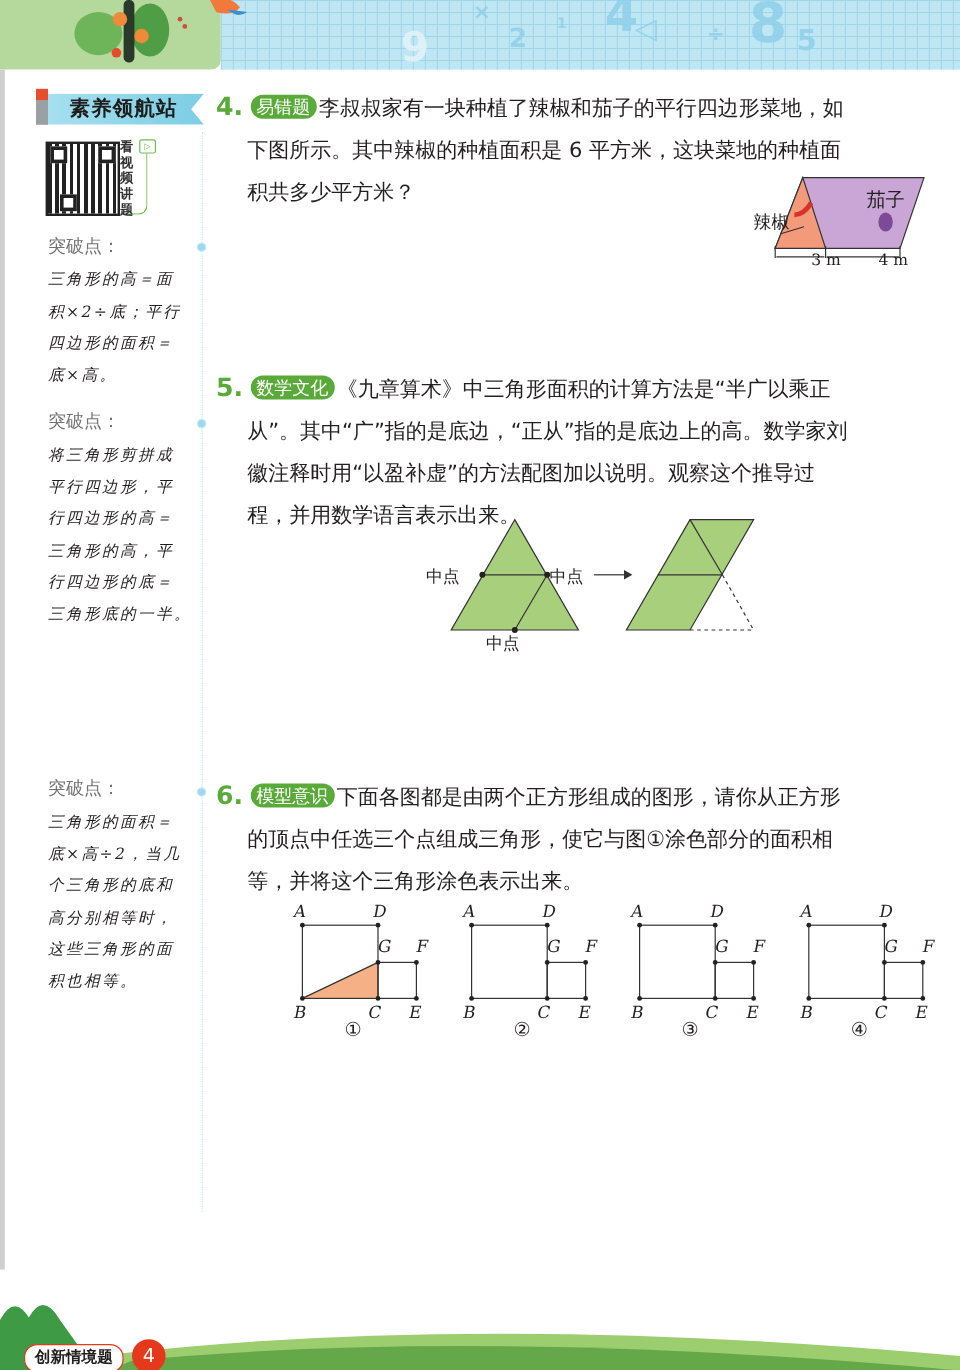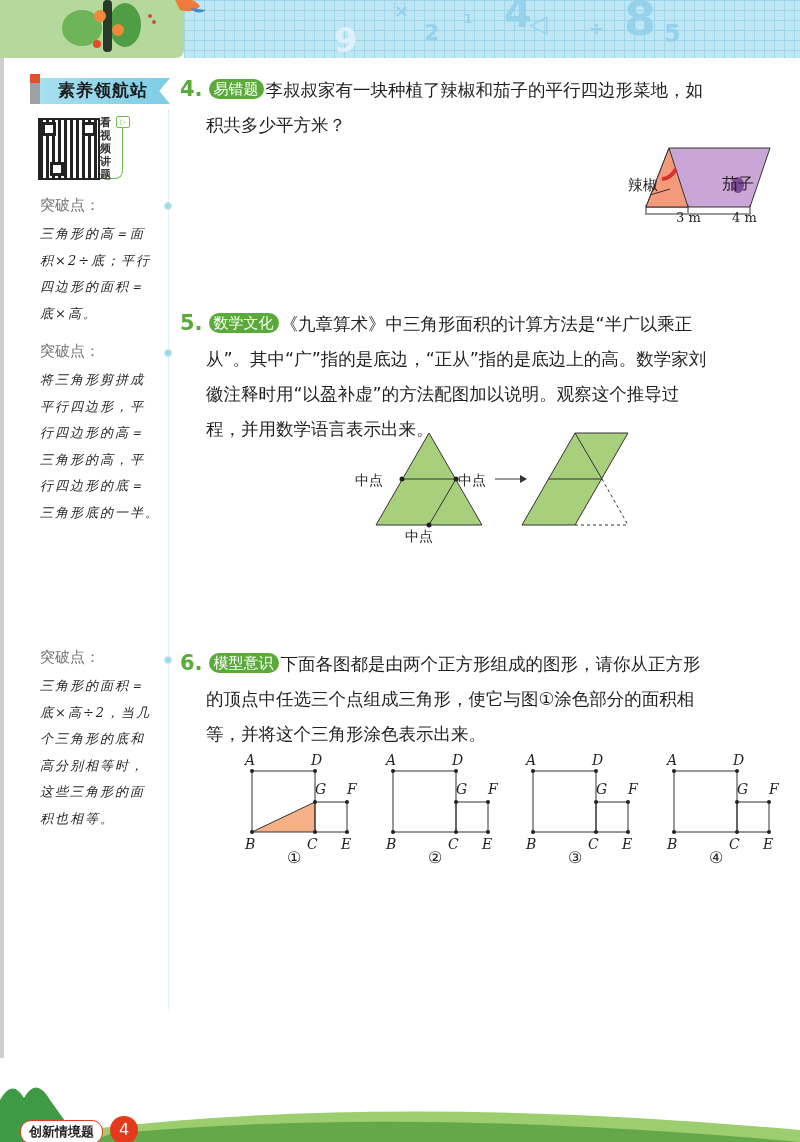--- a/index.html
+++ b/index.html
@@ -212,37 +212,38 @@
 
 <div class="divider"></div>
 <div class="divider-dot" style="top:202px;"></div>
 <div class="divider-dot" style="top:349px;"></div>
 <div class="divider-dot" style="top:656px;"></div>
 
 <div class="q" style="top:72px;">
   <div class="q-line">
     <span class="q-num">4.</span><span class="q-badge">易错题</span><span>李叔叔家有一块种植了辣椒和茄子的平行四边形菜地，如</span>
   </div>
+  <div class="q-line indent">下图所示。其中辣椒的种植面积是 6 平方米，这块菜地的种植面</div>
   <div class="q-line indent">积共多少平方米？</div>
 </div>
 
 <svg style="position:absolute;left:640px;top:145px;" width="140" height="70">
   <polygon points="29,3 130,3 110,62 6,62" fill="#c9a6d6" stroke="#333" stroke-width="1"></polygon>
   <polygon points="29,3 48,62 6,62" fill="#f29a7a" stroke="#333" stroke-width="1"></polygon>
   <path d="M36 24 Q30 34 22 34" stroke="#d8302a" stroke-width="4" fill="none"></path>
   <ellipse cx="98" cy="40" rx="6" ry="8" fill="#7c4a96"></ellipse>
   <line x1="6" y1="60" x2="6" y2="72" stroke="#333"></line>
   <line x1="48" y1="60" x2="48" y2="72" stroke="#333"></line>
   <line x1="110" y1="60" x2="110" y2="72" stroke="#333"></line>
   <line x1="7" y1="69" x2="47" y2="69" stroke="#333"></line>
   <line x1="49" y1="69" x2="109" y2="69" stroke="#333"></line>
   <line x1="10" y1="50" x2="30" y2="44" stroke="#333" stroke-width="1"></line>
 </svg>
 <span class="fig-label" style="left:628px;top:176px;font-size:15px;">辣椒</span>
-<span class="fig-label" style="left:722px;top:174px;font-size:16px;">茄子</span>
+<span class="fig-label" style="left:722px;top:157px;font-size:16px;">茄子</span>
 <span class="fig-label" style="left:676px;top:210px;font-family:'DejaVu Serif',serif;font-size:13px;">3 m</span>
 <span class="fig-label" style="left:732px;top:210px;font-family:'DejaVu Serif',serif;font-size:13px;">4 m</span>
 
 <div class="q" style="top:292px;margin-top:14px;">
   <div class="q-line">
     <span class="q-num">5.</span><span class="q-badge">数学文化</span><span>《九章算术》中三角形面积的计算方法是“半广以乘正</span>
   </div>
   <div class="q-line indent">从”。其中“广”指的是底边，“正从”指的是底边上的高。数学家刘</div>
   <div class="q-line indent">徽注释时用“以盈补虚”的方法配图加以说明。观察这个推导过</div>
   <div class="q-line indent">程，并用数学语言表示出来。</div>

